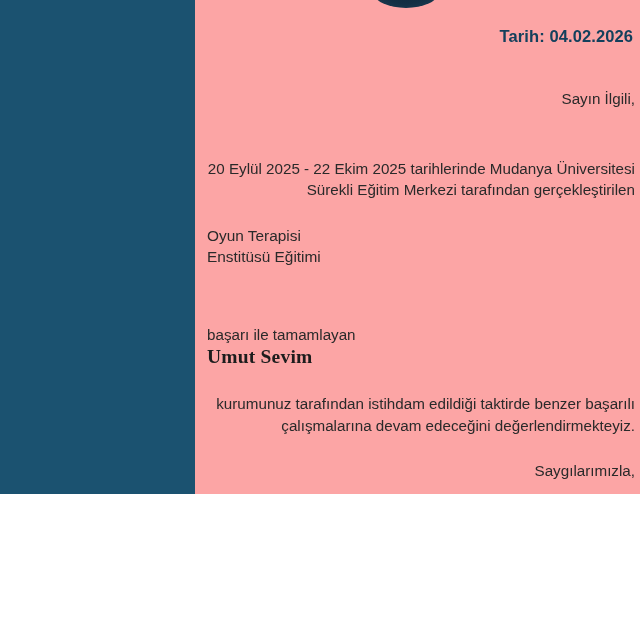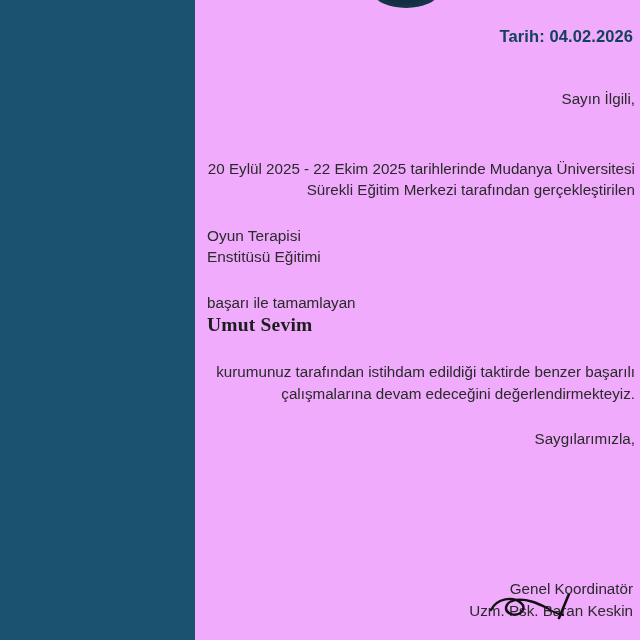--- a/index.html
+++ b/index.html
@@ -12,22 +12,22 @@
     background: #ffffff;
     font-family: "Liberation Sans", sans-serif;
     overflow: hidden;
     position: relative;
   }
 
   #page {
     position: absolute;
     inset: 0;
     width: 640px;
-    height: 640px;
-    background: #f0abfc;
+    height: 494px;
+    background: #fca5a5;
     overflow: hidden;
   }
 
   
   #sidebar-band {
     position: absolute;
     left: 0;
     top: 0;
     width: 195px;
     height: 640px;
@@ -80,20 +80,21 @@
   }
   .course-title {
     font-size: 15.4px;
     line-height: 21.5px;
     color: #2a2a2a;
   }
   .completed-line {
     font-size: 15.2px;
     line-height: 21.5px;
     color: #2a2a2a;
+    margin-top: 32px;
   }
   .participant-name {
     font-family: Liberation Serif, serif;
     font-weight: bold;
     font-size: 19.5px;
     line-height: 24px;
     color: #1d1d1d;
     letter-spacing: 0.2px;
   }
 

